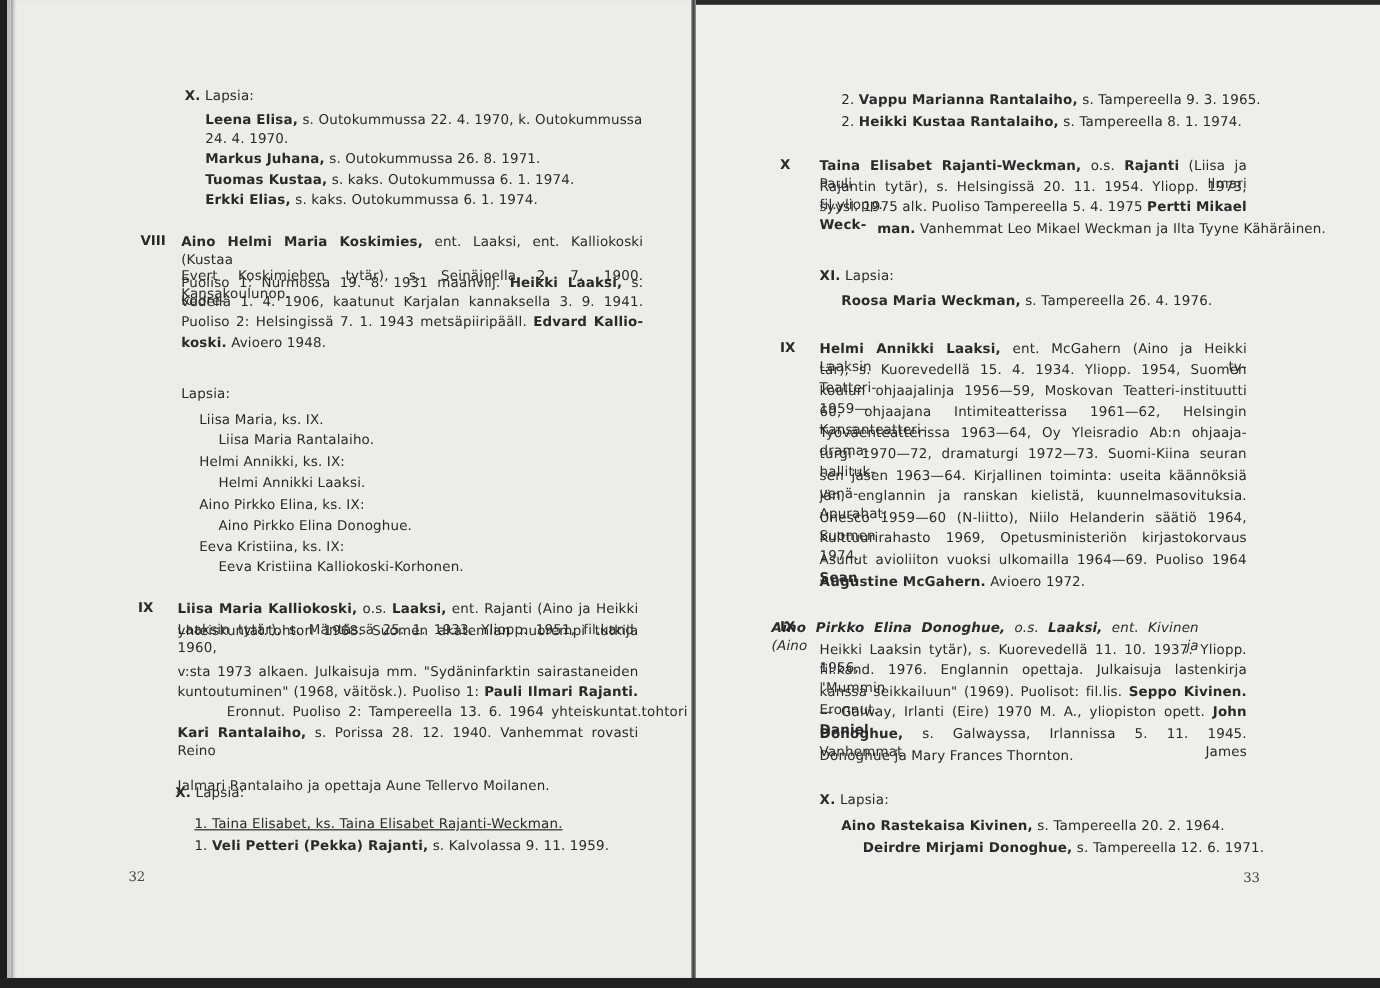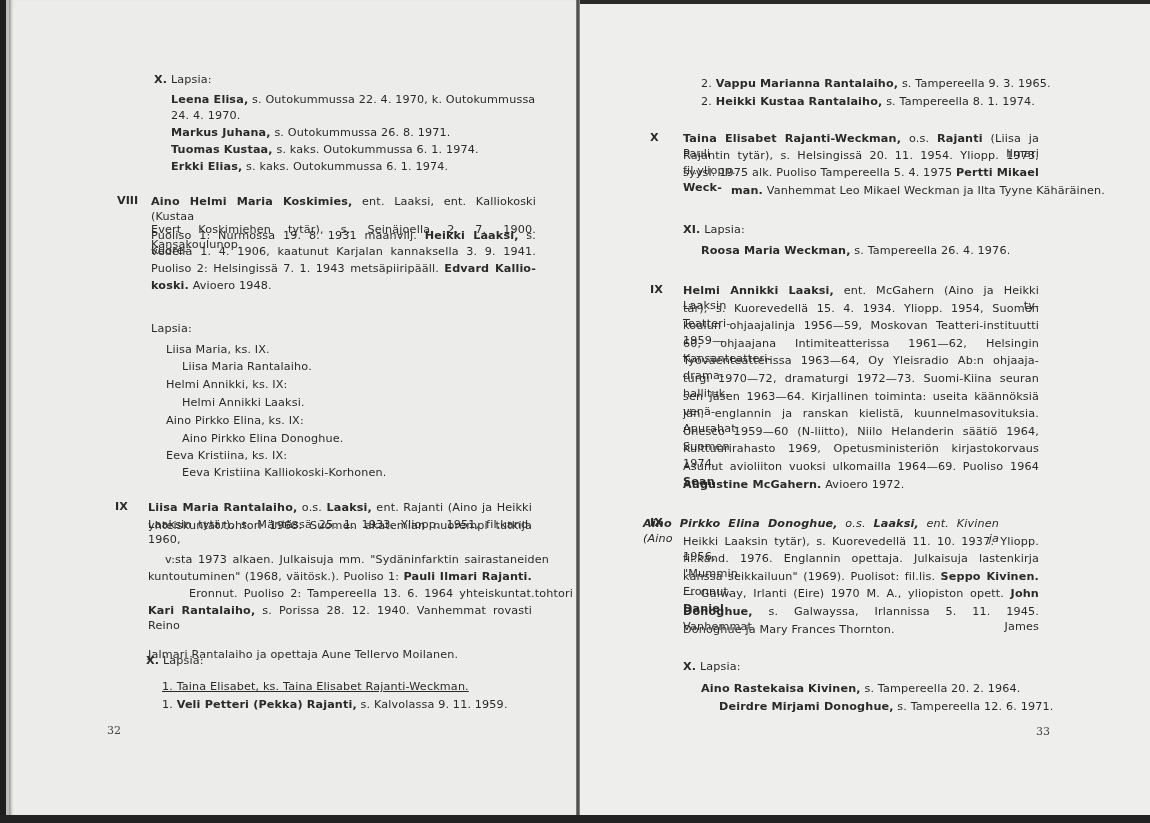--- a/index.html
+++ b/index.html
@@ -59,24 +59,24 @@
   <div class="ln" style="left:182px;top:359px">Liisa Maria Rantalaiho.</div>
   <div class="ln" style="left:166px;top:377px">Helmi Annikki, ks. IX:</div>
   <div class="ln" style="left:182px;top:395px">Helmi Annikki Laaksi.</div>
   <div class="ln" style="left:166px;top:413px">Aino Pirkko Elina, ks. IX:</div>
   <div class="ln" style="left:182px;top:431px">Aino Pirkko Elina Donoghue.</div>
   <div class="ln" style="left:166px;top:448px">Eeva Kristiina, ks. IX:</div>
   <div class="ln" style="left:182px;top:465px">Eeva Kristiina Kalliokoski-Korhonen.</div>
 
   <div class="lbl" style="left:115px;top:500px">IX</div>
   <div id="ix-lines">
-      <div class="ln just" style="left: 148px; top: 500px; width: 384px;"><span class="b">Liisa Maria Rantalaiho,</span><span> o.s. </span><span class="b">Laaksi,</span><span> ent. Rajanti (Aino ja Heikki</span></div>
+      <div class="ln just" style="left: 148px; top: 500px; width: 384px;"><span class="b">Liisa Maria Kalliokoski,</span><span> o.s. </span><span class="b">Laaksi,</span><span> ent. Rajanti (Aino ja Heikki</span></div>
       <div class="ln just" style="left: 148px; top: 517.2px; width: 384px;"><span>Laaksin tytär), s. Mäntässä 25. 1. 1933. Yliopp. 1951, fil.kand. 1960,</span></div>
       <div class="ln just" style="left: 148px; top: 518px; width: 384px;"><span>yhteiskuntat.tohtori 1968. Suomen akatemian nuorempi tutkija</span></div>
-      <div class="ln just" style="left: 148px; top: 551.6px; width: 384px; margin-left: 17px;"><span>v:sta 1973 alkaen. Julkaisuja mm. "Sydäninfarktin sairastaneiden</span></div>
+      <div class="ln just" style="left: 148px; top: 551.6px; width: 384px;"><span>v:sta 1973 alkaen. Julkaisuja mm. "Sydäninfarktin sairastaneiden</span></div>
       <div class="ln just" style="left: 148px; top: 568.8px; width: 384px;"><span>kuntoutuminen" (1968, väitösk.). Puoliso 1: </span><span class="b">Pauli Ilmari Rajanti.</span></div>
       <div class="ln just" style="left: 148px; top: 586px; width: 384px; margin-left: 41px;"><span>Eronnut. Puoliso 2: Tampereella 13. 6. 1964 yhteiskuntat.tohtori</span></div>
       <div class="ln just" style="left: 148px; top: 603.2px; width: 384px;"><span class="b">Kari Rantalaiho,</span><span> s. Porissa 28. 12. 1940. Vanhemmat rovasti Reino</span></div>
       <div class="ln" style="left: 148px; top: 620.4px; margin-top: 27px;"><span>Jalmari Rantalaiho ja opettaja Aune Tellervo Moilanen.</span></div>
     </div>
 
   <div class="ln" style="left:146px;top:653px"><span class="b">X.</span> <span>Lapsia:</span></div>
   <div id="ix-children">
       <div class="ln" style="left: 162px; top: 679px; text-decoration: underline;"><span>1. Taina Elisabet, ks. Taina Elisabet Rajanti-Weckman.</span></div>
       <div class="ln" style="left: 162px; top: 696.5px;"><span>1. </span><span class="b">Veli Petteri (Pekka) Rajanti,</span><span> s. Kalvolassa 9. 11. 1959.</span></div>

